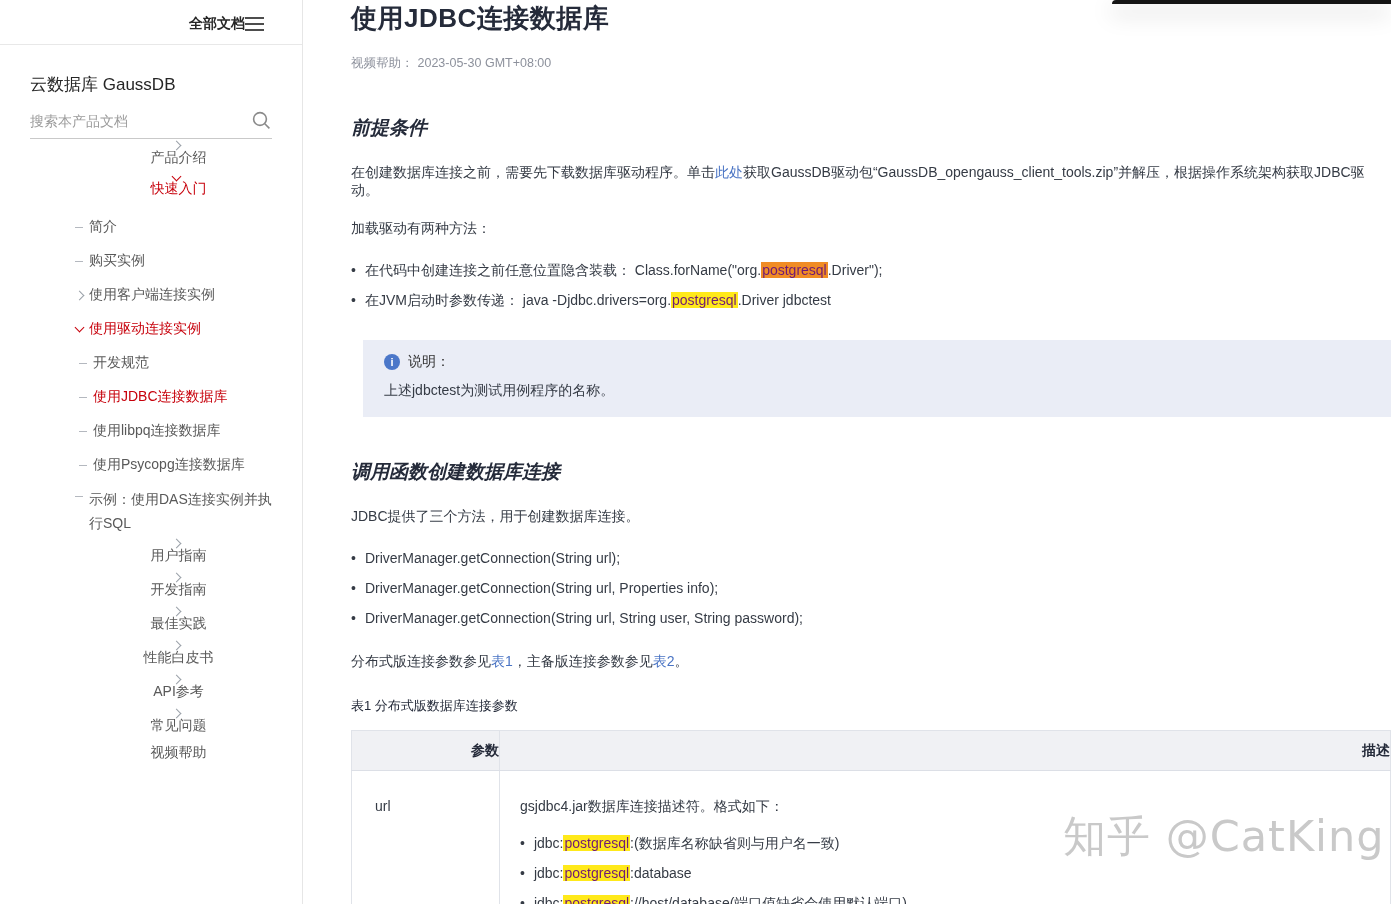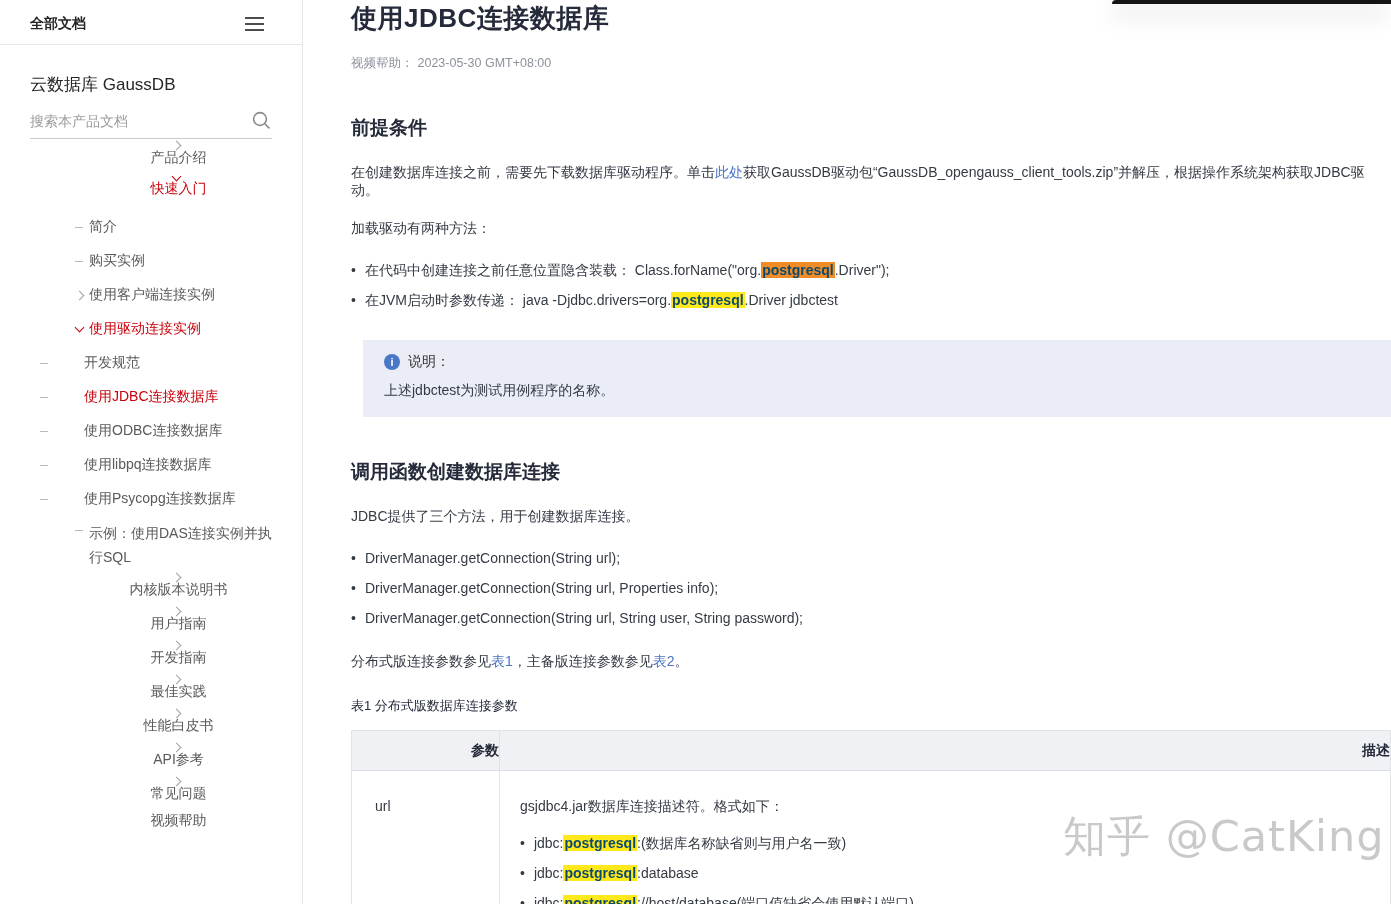--- a/index.html
+++ b/index.html
@@ -3,61 +3,61 @@
 <meta charset="utf-8">
 <style>
   * { margin:0; padding:0; box-sizing:border-box; }
   html,body { width:1391px; height:904px; overflow:hidden; background:#fff;
     font-family:"Liberation Sans","DejaVu Sans",sans-serif; color:#353b45; }
   .app { display:flex; width:100%; height:100%; position:relative; }
 
   
   .sidebar { width:303px; flex:none; border-right:1px solid #e6e6e6; height:100%; background:#fff; }
   .sb-header { height:45px; border-bottom:1px solid #e8e8e8; display:flex; align-items:center;
-    justify-content:space-between; padding:4px 38px 0 30px; }
+    justify-content:flex-end; padding:4px 38px 0 30px; }
   .sb-header .t { font-size:14px; font-weight:bold; color:#262626; }
   .burger { display:flex; flex-direction:column; gap:4px; cursor:pointer; }
   .burger i { display:block; width:19px; height:2px; background:#4d4d4d; }
   .product { font-size:17px; color:#262626; margin:28px 30px 0 30px; }
   .searchrow { display:flex; align-items:center; margin:14px 30px 2px 30px;
     border-bottom:1px solid #c9c9c9; padding-bottom:7px; }
   .searchrow input { border:none; outline:none; flex:1; font-size:14px; color:#333;
     font-family:inherit; }
   .searchrow input::placeholder { color:#9b9b9b; }
   .tree { margin-top:3px; }
   .tree-item { min-height:34px; display:flex; align-items:center; font-size:14px;
     color:#595959; cursor:pointer; }
   .tree-item .marker { width:14px; flex:none; display:flex; align-items:center; }
-  .lvl1 { padding-left:55px;flex-direction:column; } .lvl2 { padding-left:75px; } .lvl3 { padding-left:40px;gap:30px; }
+  .lvl1 { padding-left:55px;flex-direction:column; } .lvl2 { padding-left:75px; } .lvl3 { padding-left:79px; }
   .chev { width:7px; height:7px; border-right:1.5px solid #9aa0a8; border-bottom:1.5px solid #9aa0a8;
     transform:rotate(-45deg); margin-left:1px; }
   .chev.down { transform:rotate(45deg); margin-top:-3px; }
   .dash { width:8px; height:0; border-top:1.5px solid #b4b8bf; }
   .none-marker { width:8px; }
   .tree-item.active { color:#c7000b; }
   .tree-item.active .chev { border-color:#c7000b; }
   .tree-item.wrap { align-items:flex-start; }
   .tree-item.wrap .marker { margin-top:14px; }
   .tree-item.wrap .label { line-height:24px; padding:5px 24px 5px 0; }
 
   
   .main { flex:1; padding-left:48px; position:relative; }
   h1.page-title { font-size:26px; font-weight:600; color:#252b3a; letter-spacing:0.5px; padding-top:1px; }
   .meta { margin-top:19px; font-size:12.5px; color:#8d919c; }
   .meta .v { margin-left:4px; }
-  h2.sec { font-size:19px; font-weight:bold; color:#252b3a; }
+  h2.sec { font-size:19px; font-weight:bold; color:#252b3a;font-style:italic; }
   .sec-prereq { margin-top:43px; }
   .sec-connect { margin-top:42px; }
   p.body { font-size:14px; margin-top:23px; color:#353b45; }
   p.body2 { font-size:14px; margin-top:20px; color:#353b45; }
   a.lnk { color:#4a74c4; text-decoration:none; cursor:pointer; }
   ul.blist { list-style:none; margin-top:17px; }
   ul.blist li { font-size:14px; line-height:30px; }
   ul.blist li::before { content:"•"; margin-right:9px; color:#353b45; }
-  .hl { font-weight:bold; color:#0c4a6e; padding:0 1px;text-align:center; }
+  .hl { font-weight:normal; color:#701a75; padding:0 1px;text-align:center; }
   .hl-orange { background:#f08c25; }
   .hl-yellow { background:#ffe91a; }
 
   .notebox { margin:25px 0 0 12px; background:#eaedf6; padding:13px 20px 17px 21px; }
   .notebox .row1 { display:flex; align-items:center; font-size:14px; color:#333; }
   .info-ic { width:16px; height:16px; border-radius:50%; background:#4b77c9; color:#fff;
     font-size:11px; font-weight:bold; display:flex; align-items:center; justify-content:center;
     margin-right:8px; flex:none; font-style:normal; }
   .info-ic::before { content:"i"; }
   .notebox .row2 { font-size:14px; color:#353b45; margin-top:11px; }
@@ -148,45 +148,33 @@
       <div class="tree-item lvl3 active">
           <span class="marker">
             <span class="dash"></span>
           </span>
           <span class="label">使用JDBC连接数据库</span>
         </div>
       <div class="tree-item lvl3">
           <span class="marker">
             <span class="dash"></span>
           </span>
-          <span class="label">使用ODBC连接数据库</span>
+          <span class="label">使用libpq连接数据库</span>
         </div>
       <div class="tree-item lvl3">
           <span class="marker">
             <span class="dash"></span>
           </span>
-          <span class="label">使用libpq连接数据库</span>
-        </div>
-      <div class="tree-item lvl3">
-          <span class="marker">
-            <span class="dash"></span>
-          </span>
           <span class="label">使用Psycopg连接数据库</span>
         </div>
       <div class="tree-item lvl2 wrap">
           <span class="marker">
             <span class="dash"></span>
           </span>
           <span class="label">示例：使用DAS连接实例并执行SQL</span>
-        </div>
-      <div class="tree-item lvl1">
-          <span class="marker">
-            <span class="chev"></span>
-          </span>
-          <span class="label">内核版本说明书</span>
         </div>
       <div class="tree-item lvl1">
           <span class="marker">
             <span class="chev"></span>
           </span>
           <span class="label">用户指南</span>
         </div>
       <div class="tree-item lvl1">
           <span class="marker">
             <span class="chev"></span>

